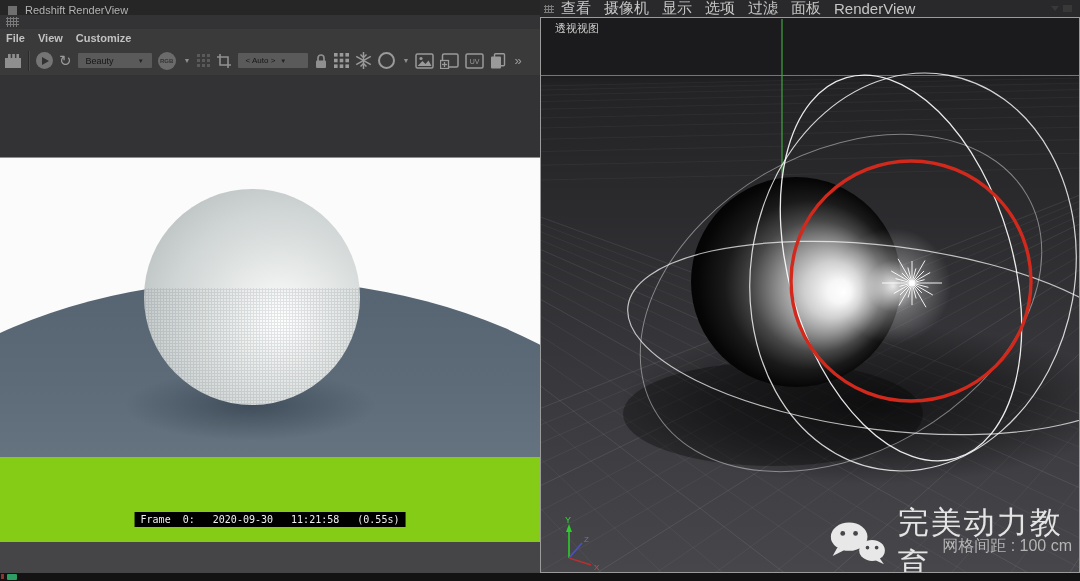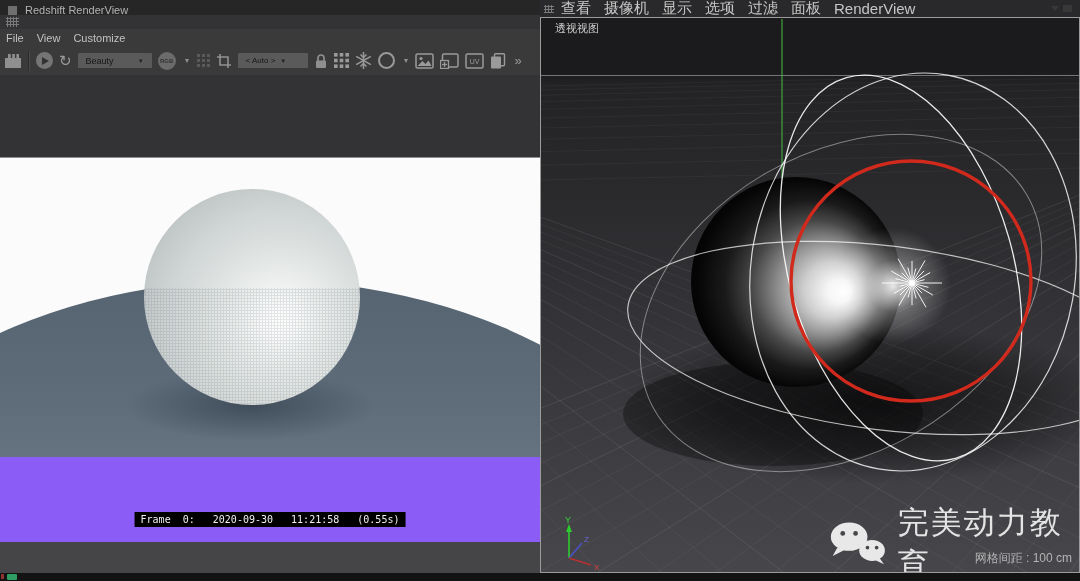--- a/index.html
+++ b/index.html
@@ -11,21 +11,21 @@
   .lw{position:absolute;left:0;top:0;width:540px;height:573px;background:#333335;}
   .titlebar{position:absolute;left:0;top:0;width:540px;height:20px;background:#262626;
             display:flex;align-items:center;}
   .titleicon{width:9px;height:9px;background:#6f6f6f;margin:0 8px 0 8px;}
   .title{font-size:11px;color:#b3b3b3;}
   .griprow{position:absolute;left:0;top:15px;width:540px;height:14px;background:#333335;
            display:flex;align-items:center;}
   .grip{width:13px;height:10px;margin-left:6px;
         background-image:radial-gradient(#7a7a7a 1px,transparent 1.1px);background-size:3px 3px;}
   .menurow{position:absolute;left:0;top:29px;width:540px;height:17px;background:#3a3a3a;
-           display:flex;align-items:center;padding-left:6px;box-sizing:border-box;}
+           display:flex;align-items:center;padding-left:6px;box-sizing:border-box;font-weight:bold;}
   .mitem{font-size:11px;color:#c2c2c2;margin-right:13px;cursor:default;}
   .toolbar{position:absolute;left:0;top:46px;width:540px;height:29px;background:#3a3a3a;
            display:flex;align-items:center;padding-left:4px;box-sizing:border-box;overflow:hidden;}
   .ti{display:flex;align-items:center;justify-content:center;height:24px;margin-right:6px;color:#969696;flex:none;}
   .tdiv{width:1px;height:20px;background:#2b2b2b;border-right:1px solid #4a4a4a;margin-right:6px;flex:none;}
   .i-play{width:17px;height:17px;border-radius:50%;background:#757575;position:relative;}
   .i-play::after{content:"";position:absolute;left:6px;top:4.5px;border-left:7px solid #323232;
                  border-top:4px solid transparent;border-bottom:4px solid transparent;}
   .i-restart{font-size:15px;line-height:15px;color:#9a9a9a;}
   .combo{height:15px;background:#5a5a5a;border-radius:1px;display:flex;align-items:center;
@@ -41,42 +41,42 @@
           overflow:hidden;border-top:1px solid #8f8f8f;box-sizing:border-box;}
   .ground{position:absolute;left:-182px;top:122px;width:880px;height:558px;border-radius:50%;
           background:linear-gradient(180deg,#566472 0%,#5d6b79 18%,#6d7a86 45%,#8793a0 72%,#a3aeb8 100%);}
   .gshadow{position:absolute;left:80px;top:200px;width:340px;height:95px;border-radius:50%;
            background:radial-gradient(closest-side,rgba(38,50,62,.55),rgba(38,50,62,0) 74%);}
   .sphere{position:absolute;left:144px;top:31px;width:216px;height:216px;border-radius:50%;overflow:hidden;
           background:radial-gradient(circle at 63% 61%,#ffffff 0%,#f7f8f8 11%,#eaeDec 24%,
                      #dde1e0 40%,#d0d5d5 58%,#c2c8c8 75%,#b2b9ba 90%,#a4abad 100%);}
   .grain{position:absolute;left:0;top:46%;width:100%;height:54%;opacity:.22;
          background-image:radial-gradient(rgba(66,76,82,.6) 1px,transparent 1.2px);background-size:3px 3px;}
-  .below{position:absolute;left:0;top:457px;width:540px;height:85px;background:#8b5cf6;}
+  .below{position:absolute;left:0;top:457px;width:540px;height:85px;background:#84cc16;}
   .status{position:absolute;left:50%;top:55px;transform:translateX(-50%);background:#000;color:#f0f0f0;
           font:10px "DejaVu Sans Mono",monospace;padding:2px 6px;white-space:pre;}
   .strip{position:absolute;left:0;top:542px;width:540px;height:31px;background:#454547;}
 
   
   .rmenu{position:absolute;left:540px;top:0;width:540px;height:17px;background:#29292b;
          display:flex;align-items:center;padding-left:4px;box-sizing:border-box;}
   .rmenu .grip{width:10px;height:8px;margin:0 7px 0 0;}
   .rmi{font-size:15px;color:#c6c6c6;margin-right:13px;cursor:default;white-space:nowrap;}
   .dimicons{margin-left:auto;margin-right:8px;display:flex;gap:4px;align-items:center;opacity:.35;}
   .dimicons i{display:block;background:#555;width:9px;height:7px;}
   .dimicons i.t{width:0;height:0;background:none;border-left:4px solid transparent;
                 border-right:4px solid transparent;border-top:5px solid #555;}
   .rview{position:absolute;left:540px;top:17px;width:540px;height:556px;box-sizing:border-box;
          border:1px solid #9b9b9b;overflow:hidden;
          background:linear-gradient(180deg,#1b1b1d 0%,#1b1b1d 9.8%,#232326 12%,#2a2a2d 32%,
                     #37373b 62%,#46464b 100%);}
   .lay{position:absolute;left:0;top:0;}
   .horizon{position:absolute;left:0;top:57px;width:538px;height:1px;background:#85858a;opacity:.85;}
   .vlabel{position:absolute;left:14px;top:3px;font-size:11px;color:#cdcdcd;}
-  .gridlabel{position:absolute;right:7px;bottom:5px;font-size:12px;color:#b5b5b5;}
+  .gridlabel{position:absolute;right:7px;bottom:15px;font-size:16px;color:#b5b5b5;}
   .wmark{position:absolute;left:288px;top:484px;display:flex;align-items:center;}
   .wtext{font-size:31px;letter-spacing:2px;color:#e4e4e4;font-weight:500;margin-left:10px;}
 
   
   .taskstrip{position:absolute;left:0;top:573px;width:1080px;height:8px;background:#131313;}
   .chip{position:absolute;top:1px;display:block;}
   .chip.red{left:1px;width:3px;height:5px;background:#8d3330;}
   .chip.green{left:7px;width:10px;height:6px;background:#2f9e63;border-radius:1px;}
 </style>
 </head>

